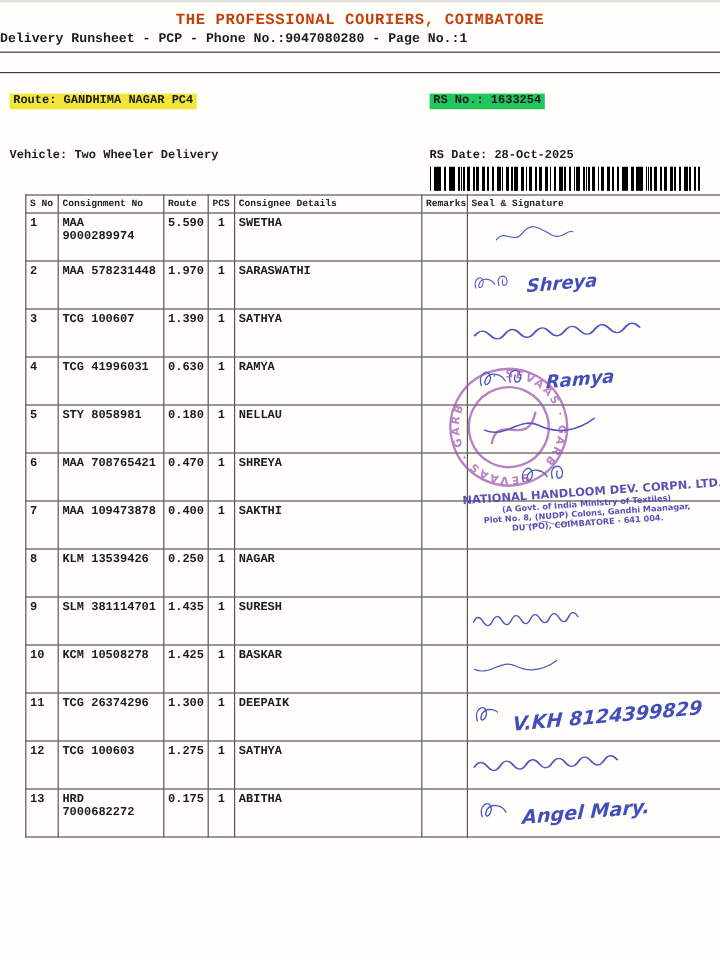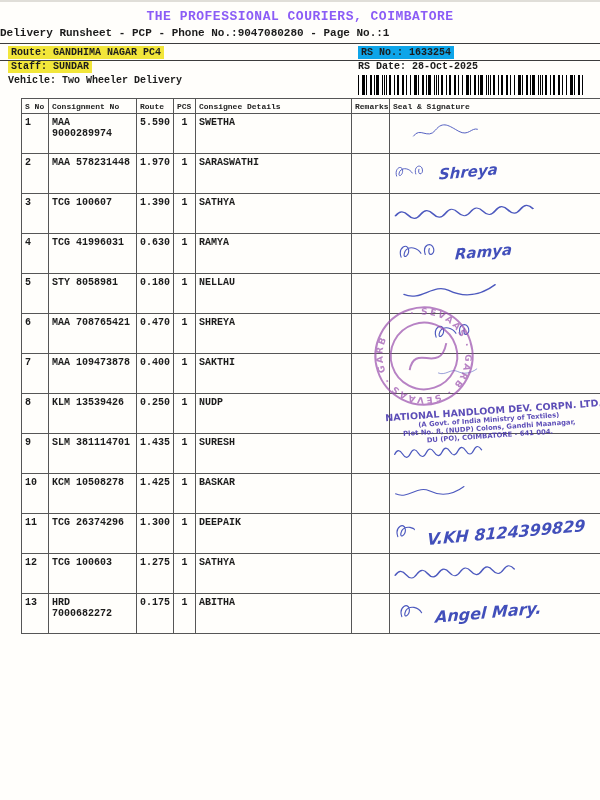--- a/index.html
+++ b/index.html
@@ -9,34 +9,34 @@
     font-family:"Liberation Mono","DejaVu Sans Mono",monospace;
     color:#1c1c1c;
   }
   .page {
     position:relative; width:600px; height:800px;
     background:#fffefb; overflow:hidden;
     border-top:2px solid #e0ded8;
   }
   .title {
     text-align:center; font-weight:bold; font-size:13px;
-    padding-top:7px; letter-spacing:.5px; color:#8b5cf6;
+    padding-top:7px; letter-spacing:.5px; color:#c2410c;
   }
   .subtitle {
     text-align:left; font-weight:bold; font-size:11px;
     padding:3px 0 4px; border-bottom:1.5px solid #3c3c3c;
   }
   .meta { position:relative; padding:2px 8px 0; font-size:10px; font-weight:bold; }
   .meta .rule { position:absolute; left:0; right:0; top:16px; border-top:1.5px solid #3c3c3c; }
   .meta-grid { display:flex; }
   .m-left { flex:1; }
   .m-right { width:234px; }
-  .m-line { height:14px; line-height:13px; white-space:nowrap; }
+  .m-line { height:14px; line-height:13px; white-space:nowrap;margin-top:32px; }
   .hl { background:var(--highlight,#f2e63a); padding:0 3px; display:inline-block; }
-  .greybox { background:#0ea5e9; padding:0 3px; display:inline-block; }
+  .greybox { background:#22c55e; padding:0 3px; display:inline-block; }
   .barcode {
     height:20px; width:226px; margin-top:1px; background-color:#fff;
     background-image:
       repeating-linear-gradient(90deg,#000 0 1.5px,transparent 1.5px 4px),
       repeating-linear-gradient(90deg,#000 0 1px,transparent 1px 6.5px),
       repeating-linear-gradient(90deg,transparent 0 5px,#000 5px 7px,transparent 7px 13px);
   }
   table.runsheet {
     border-collapse:collapse; table-layout:fixed;
     width:584px; margin:3px 21px 0;
@@ -99,21 +99,20 @@
 <div class="page">
 
   <div class="title">THE PROFESSIONAL COURIERS, COIMBATORE</div>
   <div class="subtitle">Delivery Runsheet - PCP - Phone No.:9047080280 - Page No.:1</div>
 
   <div class="meta">
     <div class="rule"></div>
     <div class="meta-grid">
       <div class="m-left">
         <div class="m-line"><span class="hl">Route: GANDHIMA NAGAR PC4</span></div>
-        <div class="m-line"><span class="hl">Staff: SUNDAR</span></div>
         <div class="m-line">Vehicle: Two Wheeler Delivery</div>
       </div>
       <div class="m-right">
         <div class="m-line"><span class="greybox">RS No.: 1633254</span></div>
         <div class="m-line">RS Date: 28-Oct-2025</div>
         <div class="barcode"></div>
       </div>
     </div>
   </div>
 
@@ -235,21 +234,21 @@
               <use href="#scr-d"></use>
             </svg>
           <span class="sig-text"></span>
         </td>
       </tr>
       <tr>
         <td>8</td>
         <td>KLM 13539426</td>
         <td>0.250</td>
         <td class="c-pcs">1</td>
-        <td>NUDP</td>
+        <td>NAGAR</td>
         <td></td>
         <td class="c-sig">
           <span class="sig-text"></span>
         </td>
       </tr>
       <tr>
         <td>9</td>
         <td>SLM 381114701</td>
         <td>1.435</td>
         <td class="c-pcs">1</td>

